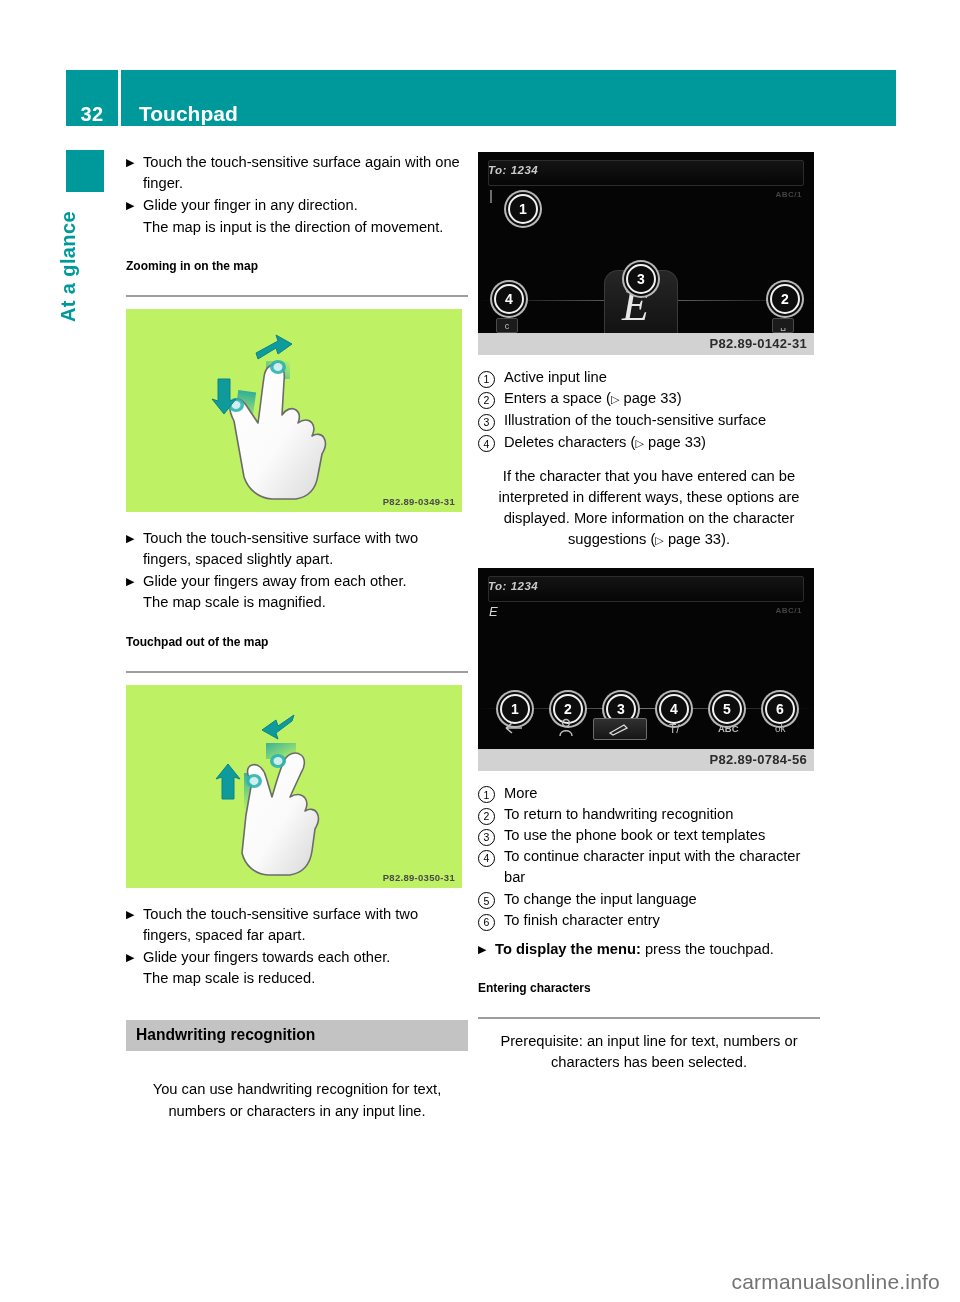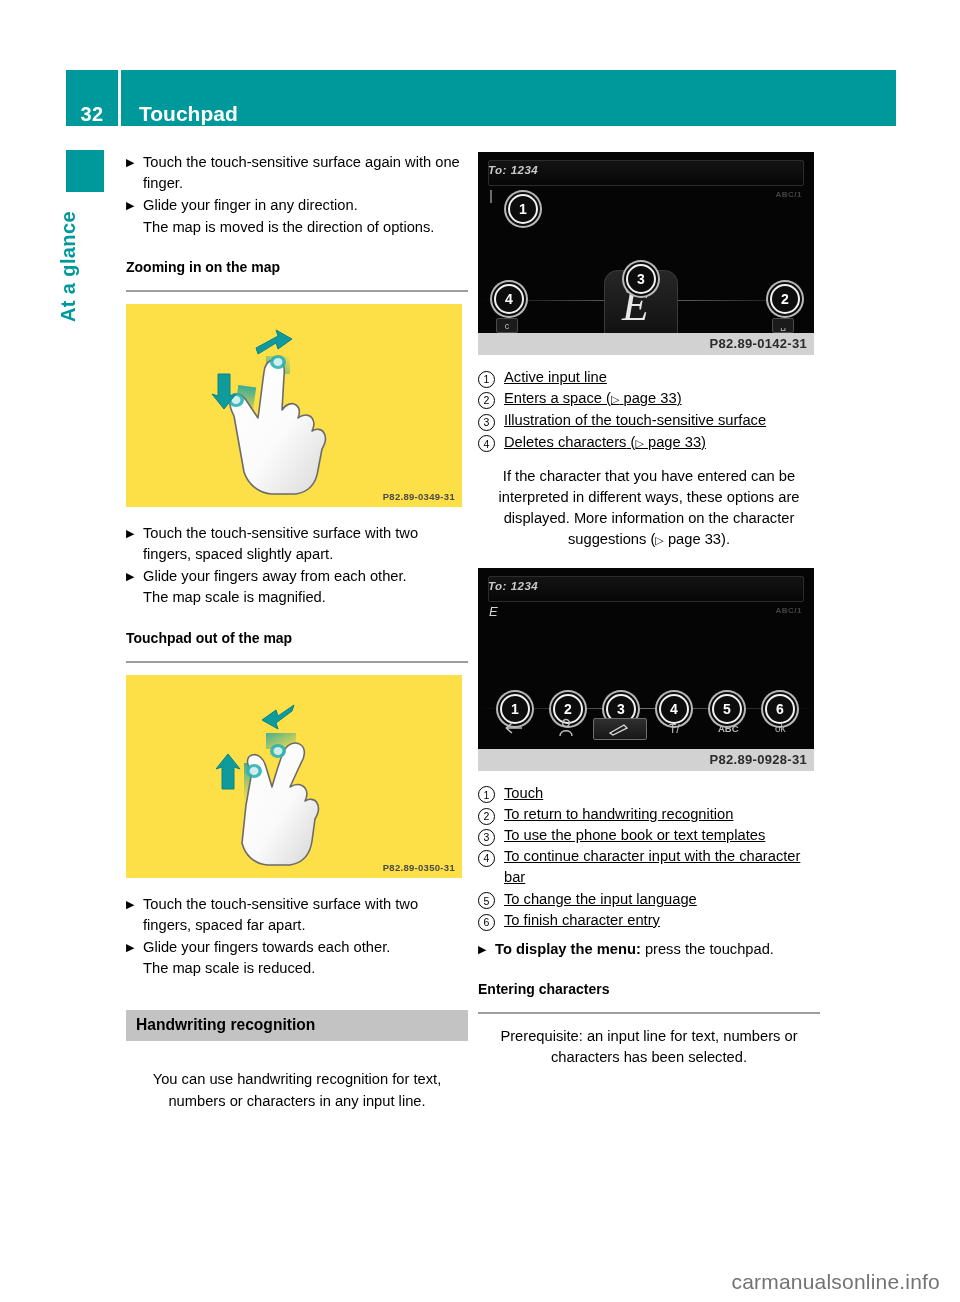--- a/index.html
+++ b/index.html
@@ -103,40 +103,40 @@
   .bullet-sub  { display: block; }
 
   .spacer-8  { height: 8px; }
   .spacer-12 { height: 12px; }
   .spacer-16 { height: 16px; }
   .spacer-20 { height: 20px; }
   .spacer-30 { height: 30px; }
 
   
   .h-sub {
-    font-size: 14px;
-    font-weight: bold;
-    padding-bottom: 15px;
+    font-size: 12px;
+    font-weight: bold;
+    padding-bottom: 22px;
     border-bottom: 2.4px solid #9d9d9d;
     margin: 0;
   }
   .h-section {
     font-size: 15.6px;
     font-weight: bold;
     background: #c3c3c3;
     padding: 6px 0 7px 10px;
     margin: 0;
   }
 
   
   .figure {
     position: relative;
     width: 336px;
     height: 203px;
-    background: #fde047;
+    background: #bef264;
     overflow: hidden;
   }
   .figure-dark {
     position: relative;
     width: 336px;
     height: 203px;
     background: #050505;
     overflow: hidden;
   }
   .fig-caption {
@@ -284,21 +284,21 @@
     align-items: center;
     justify-content: center;
     width: 15px; height: 15px;
     border: 1px solid #000;
     border-radius: 50%;
     font-size: 10.5px;
     line-height: 1;
     position: relative;
     top: 2px;
   }
-  .legend-text { flex: 1 1 auto; text-decoration: underline; }
+  .legend-text { flex: 1 1 auto; }
 
   .ref-arrow { font-size: 11px; }
 
   
   .watermark {
     position: absolute;
     right: 20px;
     bottom: 8px;
     font-size: 21px;
     color: #737373;
@@ -325,21 +325,21 @@
     <div class="bullet-item">
       <div class="bullet-mark">▶</div>
       <div class="bullet-body">
         <span>Touch the touch-sensitive surface again with one finger.</span>
       </div>
     </div>
     <div class="bullet-item">
       <div class="bullet-mark">▶</div>
       <div class="bullet-body">
         <span>Glide your finger in any direction.</span>
-        <span class="bullet-sub">The map is moved is the direction of options.</span>
+        <span class="bullet-sub">The map is input is the direction of movement.</span>
       </div>
     </div>
   </div>
 
   <div class="spacer-20"></div>
   <div class="h-sub">Zooming in on the map</div>
   <div class="spacer-12"></div>
 
   <div class="figure">
     <svg class="hand-svg" width="336" height="203" viewBox="0 0 336 203">
@@ -557,29 +557,29 @@
       <text x="297" y="164" font-family="Liberation Sans, sans-serif" font-size="10" fill="#bdbdbd">ok</text>
     </svg>
 
     <div class="hu-pen-key" style="left:115px; top:150px;">
       <svg width="28" height="14" viewBox="0 0 28 14">
         <path d="M4 11 L18 3 L21 6 L7 13 Z" fill="none" stroke="#dcdcdc" stroke-width="1.3"></path>
       </svg>
     </div>
 
     <div class="fig-footer-bar"></div>
-    <div class="fig-caption-light">P82.89-0928-31</div>
+    <div class="fig-caption-light">P82.89-0784-56</div>
   </div>
 
   <div class="spacer-12"></div>
 
   <div>
     <div class="legend-item">
       <div class="legend-num"><span>1</span></div>
-      <div class="legend-text">Touch</div>
+      <div class="legend-text">More</div>
     </div>
     <div class="legend-item">
       <div class="legend-num"><span>2</span></div>
       <div class="legend-text">To return to handwriting recognition</div>
     </div>
     <div class="legend-item">
       <div class="legend-num"><span>3</span></div>
       <div class="legend-text">To use the phone book or text templates</div>
     </div>
     <div class="legend-item">

